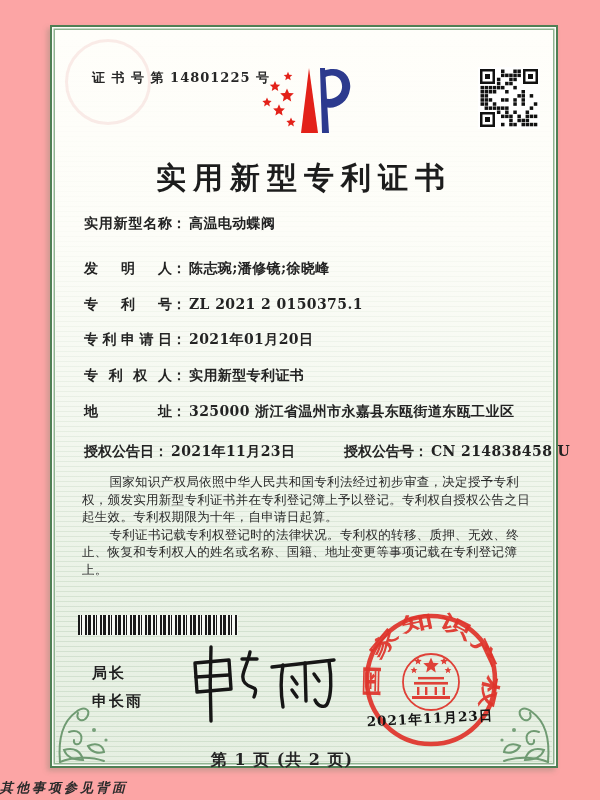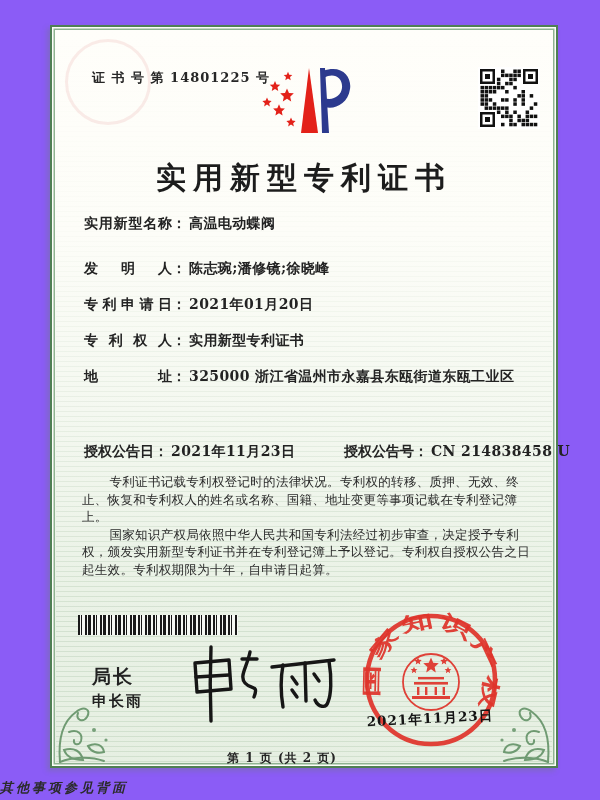--- a/index.html
+++ b/index.html
@@ -1,16 +1,16 @@
 <!DOCTYPE html>
 <html><head>
 <meta charset="utf-8">
 <style>
   html,body{margin:0;padding:0;}
-  .page{position:relative;width:600px;height:800px;background:#8b5cf6;overflow:hidden;
+  .page{position:relative;width:600px;height:800px;background:#fca5a5;overflow:hidden;
         font-family:"DejaVu Serif","Liberation Serif",serif;color:#222;}
   
   .sheet{position:absolute;left:50px;top:25px;width:508px;height:743px;box-sizing:border-box;
          border:2px solid #4f7f54;
          box-shadow:inset 0 0 0 1.5px #fdfdf9, inset 0 0 0 3px #8fb391, -3px 3px 5px rgba(100,125,100,.30);
          background:linear-gradient(180deg,#fffefa 0%,#fdfdf8 28%,#f4f8f0 52%,#eaf2e6 76%,#e6efe2 100%);}
   .guilloche{position:absolute;inset:4px;pointer-events:none;
          background:repeating-linear-gradient(180deg,rgba(125,165,125,.20) 0 1px,transparent 1px 5px);
          -webkit-mask-image:linear-gradient(180deg,rgba(0,0,0,0) 0%,rgba(0,0,0,.15) 28%,rgba(0,0,0,.6) 55%,#000 80%);
          mask-image:linear-gradient(180deg,rgba(0,0,0,0) 0%,rgba(0,0,0,.15) 28%,rgba(0,0,0,.6) 55%,#000 80%);}
@@ -26,28 +26,28 @@
   .frow.m1{margin-bottom:29px;} .frow.m2{margin-bottom:20px;} .frow.m3{margin-bottom:19px;}
   .flabel{display:inline-block;width:88px;text-align:justify;text-align-last:justify;vertical-align:top;}
   .fvalue{margin-left:3px;letter-spacing:.4px;}
   .grant{position:absolute;left:32px;top:416px;width:450px;font-size:14px;font-weight:600;white-space:nowrap;}
   .gpair2{position:absolute;left:221px;top:0;margin-left:39px;}
   .body-text{position:absolute;left:30px;top:446px;width:448px;font-size:12.5px;line-height:17.5px;
          color:#2a2a2a;font-weight:500;}
   .body-text p{margin:0;text-indent:2.2em;letter-spacing:.3px;}
   .barcode{position:absolute;left:26px;top:588px;width:160px;height:20px;
          background:repeating-linear-gradient(90deg,#191919 0 2px,#f6f8f4 2px 3px,#191919 3px 4px,#f6f8f4 4px 7px,#191919 7px 9px,#f6f8f4 9px 10px,#191919 10px 13px,#f6f8f4 13px 15px);}
-  .signer-title{position:absolute;left:40px;top:637px;font-size:19px;font-weight:700;letter-spacing:2px;}
+  .signer-title{position:absolute;left:40px;top:637px;font-size:15px;font-weight:700;letter-spacing:2px;}
   .signer-name{position:absolute;left:40px;top:665px;font-size:15px;font-weight:700;letter-spacing:2px;}
   .signature{position:absolute;left:132px;top:612px;}
   .seal{position:absolute;left:308px;top:582px;}
   .seal-date{position:absolute;left:306px;top:683px;width:144px;text-align:center;font-size:13.5px;
          font-weight:700;color:#141414;transform:rotate(-3deg);letter-spacing:1px;}
   .page-footer{position:absolute;left:0;top:723px;width:100%;box-sizing:border-box;padding-right:44px;
-         text-align:center;font-size:12px;font-weight:600;letter-spacing:1px;color:#242424;}
+         text-align:center;font-size:16px;font-weight:600;letter-spacing:1px;color:#242424;}
   .flourish{position:absolute;bottom:2px;}
   .flourish.fl-left{left:2px;}
   .flourish.fl-right{right:2px;transform:scaleX(-1);}
   .back-note{position:absolute;left:0;top:779px;width:100%;box-sizing:border-box;padding-right:56px;
          font-size:13px;font-style:italic;font-weight:600;letter-spacing:3px;color:#2b2b2b;}
 </style>
 </head>
 <body>
 
 <div class="page">
@@ -163,33 +163,34 @@
           <rect x="4.5" y="47.5" width="10" height="10" fill="#fff"></rect>
           <rect x="7" y="50" width="5" height="5" fill="#111"></rect>
       </g>
     </svg>
 
     <div class="title">实用新型专利证书</div>
 
     <div class="fields">
       <div class="frow m1"><span class="flabel">实用新型名称</span><span>：</span><span class="fvalue">高温电动蝶阀</span></div>
       <div class="frow m2"><span class="flabel">发明人</span><span>：</span><span class="fvalue">陈志琬;潘修镜;徐晓峰</span></div>
+      <div class="frow m3"><span class="flabel">专利号</span><span>：</span><span class="fvalue">ZL 2021 2 0150375.1</span></div>
       <div class="frow m2"><span class="flabel">专利申请日</span><span>：</span><span class="fvalue">2021年01月20日</span></div>
       <div class="frow m2"><span class="flabel">专利权人</span><span>：</span><span class="fvalue">实用新型专利证书</span></div>
       <div class="frow"><span class="flabel">地址</span><span>：</span><span class="fvalue">325000 浙江省温州市永嘉县东瓯街道东瓯工业区</span></div>
     </div>
 
     <div class="grant">
       <span><span>授权公告日</span><span>：</span><span class="fvalue">2021年11月23日</span></span>
       <span class="gpair2"><span>授权公告号</span><span>：</span><span class="fvalue">CN 214838458 U</span></span>
     </div>
 
     <div class="body-text">
+      <p>国家知识产权局依照中华人民共和国专利法经过初步审查，决定授予专利权，颁发实用新型专利证书并在专利登记簿上予以登记。专利权自授权公告之日起生效。专利权期限为十年，自申请日起算。</p>
       <p>专利证书记载专利权登记时的法律状况。专利权的转移、质押、无效、终止、恢复和专利权人的姓名或名称、国籍、地址变更等事项记载在专利登记簿上。</p>
-      <p>国家知识产权局依照中华人民共和国专利法经过初步审查，决定授予专利权，颁发实用新型专利证书并在专利登记簿上予以登记。专利权自授权公告之日起生效。专利权期限为十年，自申请日起算。</p>
     </div>
 
     <div class="barcode"></div>
 
     <div class="signer-title">局长</div>
     <div class="signer-name">申长雨</div>
 
     <svg class="signature" width="160" height="95" viewBox="0 0 160 95">
       <g fill="none" stroke="#161616" stroke-width="3.4" stroke-linecap="round" stroke-linejoin="round">
         <path d="M27,8 C26,32 26,58 27,82"></path>

